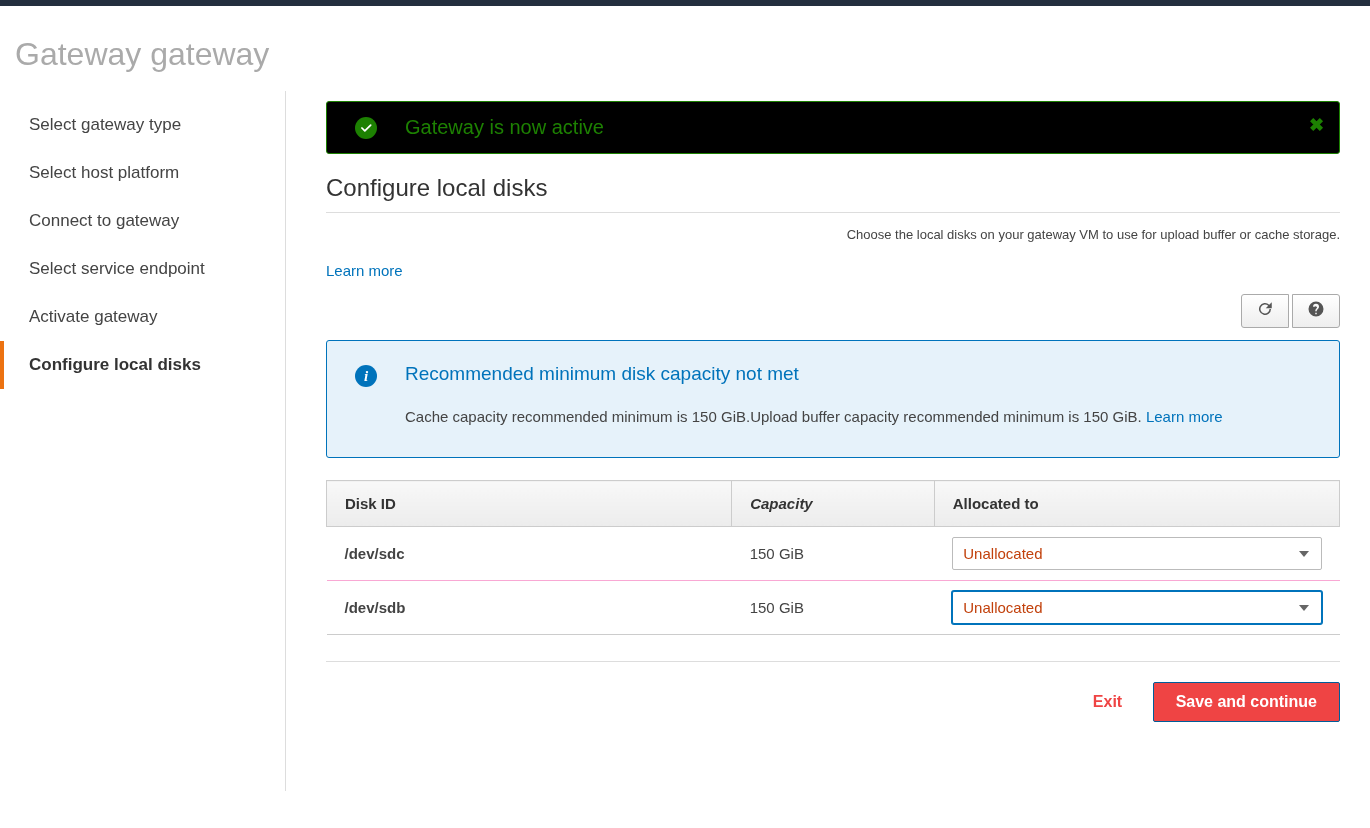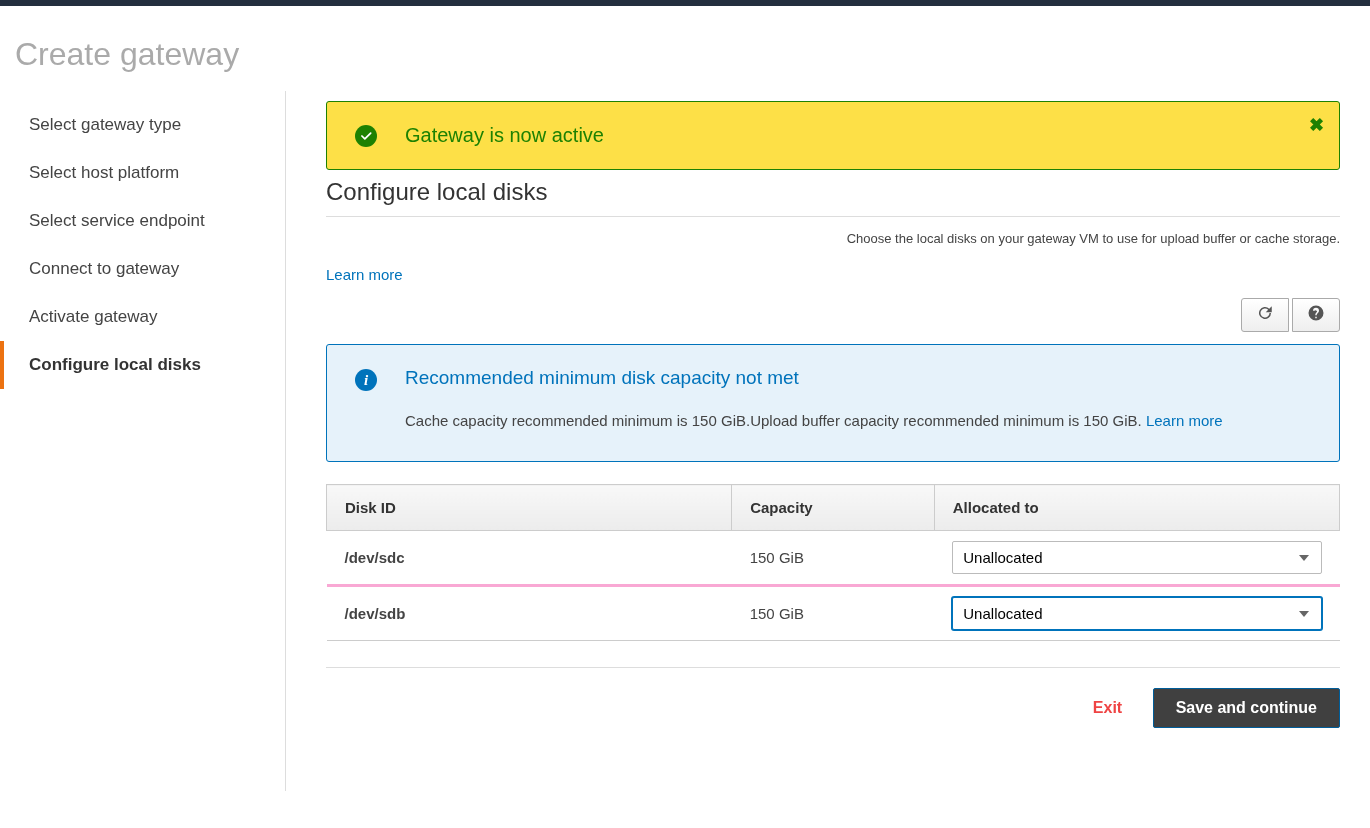--- a/index.html
+++ b/index.html
@@ -42,26 +42,26 @@
       color: #333;
     }
     .main {
       flex: 1;
       padding: 10px 30px 0 40px;
       position: relative;
     }
     .alert-success {
       border: 1px solid #1d8102;
       border-radius: 3px;
-      background: #fde047;
-      padding: 22px 28px;
+      background: #000000;
+      padding: 14px 28px;
       display: flex;
       align-items: center;
       position: relative;
-      margin-bottom: 8px;
+      margin-bottom: 20px;
     }
     .alert-success .icon-circle {
       width: 22px; height: 22px;
       border-radius: 50%;
       background: #1d8102;
       display: inline-flex;
       align-items: center; justify-content: center;
       color: #fff;
       font-size: 14px;
       margin-right: 28px;
@@ -160,35 +160,35 @@
       padding: 14px 18px;
       background: linear-gradient(#f8f8f8,#ececec);
       border: 1px solid #ccc;
       font-size: 15px;
       font-weight: 700;
       color: #333;
       margin-top: 12px;
     }
     .disk-table td {
       padding: 10px 18px;
-      border-bottom: 3px solid #f9a8d4;
+      border-bottom: 1px solid #f9a8d4;
       font-size: 15px;
       color: #444;
       vertical-align: middle;
     }
     .disk-table td.bold { font-weight: 700; }
     .disk-table tr.lastrow td { border-bottom: 1px solid #ccc; }
     .select-wrap {
       position: relative;
       display: block;
       border: 1px solid #bbb;
       border-radius: 2px;
       padding: 7px 30px 7px 10px;
       background: #fff;
-      color: #000000;
+      color: #c2410c;
       font-size: 15px;
       cursor: pointer;
     }
     .select-wrap.focused { border-color: #0073bb; box-shadow: 0 0 0 1px #0073bb; }
     .select-wrap .caret {
       position: absolute;
       right: 12px;
       top: 50%;
       transform: translateY(-50%);
       width: 0; height: 0;
@@ -205,47 +205,47 @@
     .btn-exit {
       color: #ef4444;
       font-size: 16px;
       font-weight: 700;
       background: none;
       border: none;
       padding: 10px 20px;
       cursor: pointer;
     }
     .btn-primary {
-      background: #404040;
+      background: #ef4444;
       color: #fff;
       font-size: 16px;
       font-weight: 700;
       border: 1px solid #005d99;
       border-radius: 2px;
       padding: 10px 22px;
       cursor: pointer;
       margin-left: 6px;
     }
     .col-disk { width: 40%; }
-    .col-cap { width: 20%; }
+    .col-cap { width: 20%; font-style: italic; }
     .col-alloc { width: 40%; }
   </style>
 </head>
 <body>
 
 <div class="topbar"></div>
 
-<h1 class="page-title">Create gateway</h1>
+<h1 class="page-title">Gateway gateway</h1>
 
 <div class="content-wrap">
   <nav class="sidebar" id="sidebar">
       <div class="side-item">Select gateway type</div>
       <div class="side-item">Select host platform</div>
+      <div class="side-item">Connect to gateway</div>
       <div class="side-item">Select service endpoint</div>
-      <div class="side-item">Connect to gateway</div>
       <div class="side-item">Activate gateway</div>
       <div class="side-item active">Configure local disks</div>
     </nav>
 
   <main class="main">
 
     <div class="alert-success">
       <span class="icon-circle">
         <svg width="14" height="14" viewBox="0 0 24 24" fill="none">
             <path d="M5 12l5 5L20 7" stroke="#fff" stroke-width="3" stroke-linecap="round" stroke-linejoin="round"></path>

